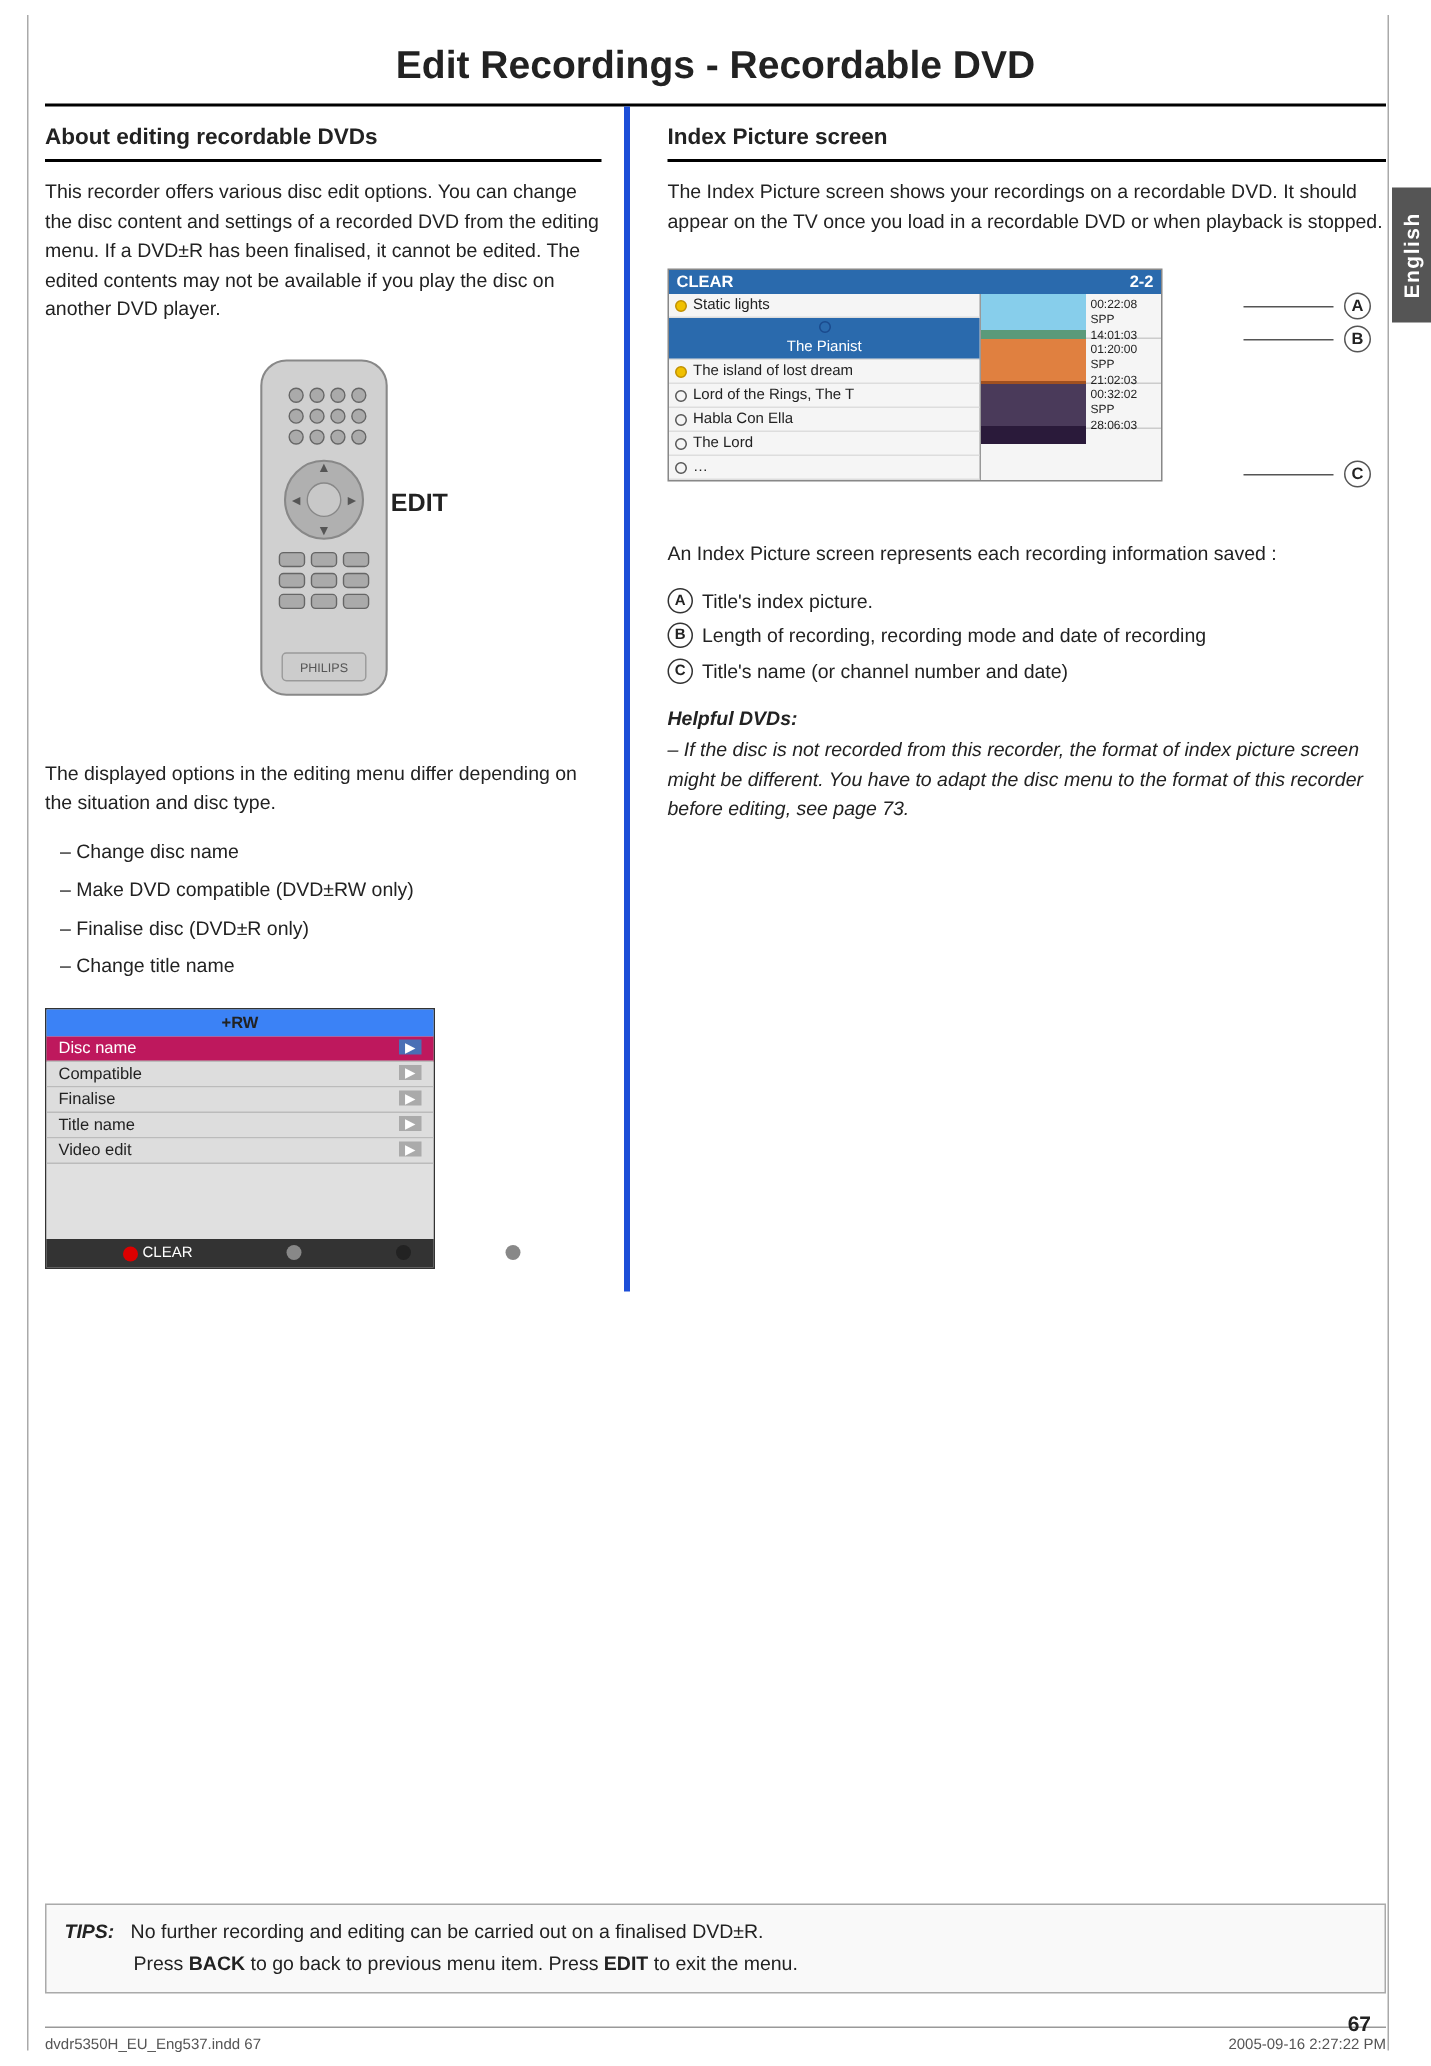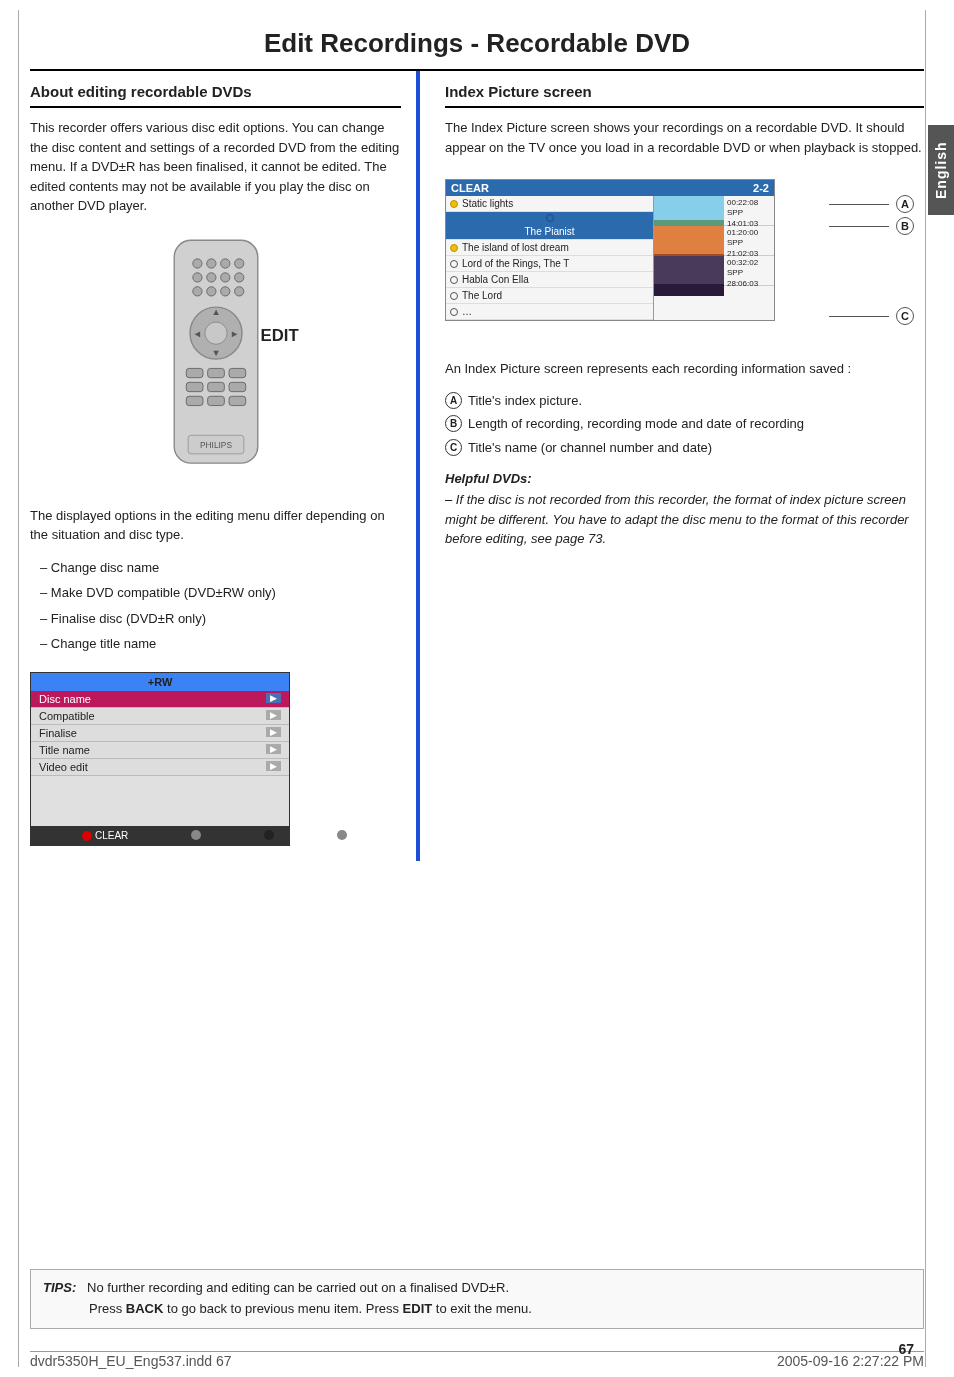--- a/index.html
+++ b/index.html
@@ -342,21 +342,21 @@
     }
 
     
     .footer-info {
       position: absolute;
       bottom: 8px;
       left: 30px;
       right: 30px;
       display: flex;
       justify-content: space-between;
-      font-size: 14px;
+      font-size: 10px;
       color: #555;
     }
 
     
     .bottom-border {
       position: absolute;
       bottom: 25px;
       left: 30px;
       right: 30px;
       height: 1px;

